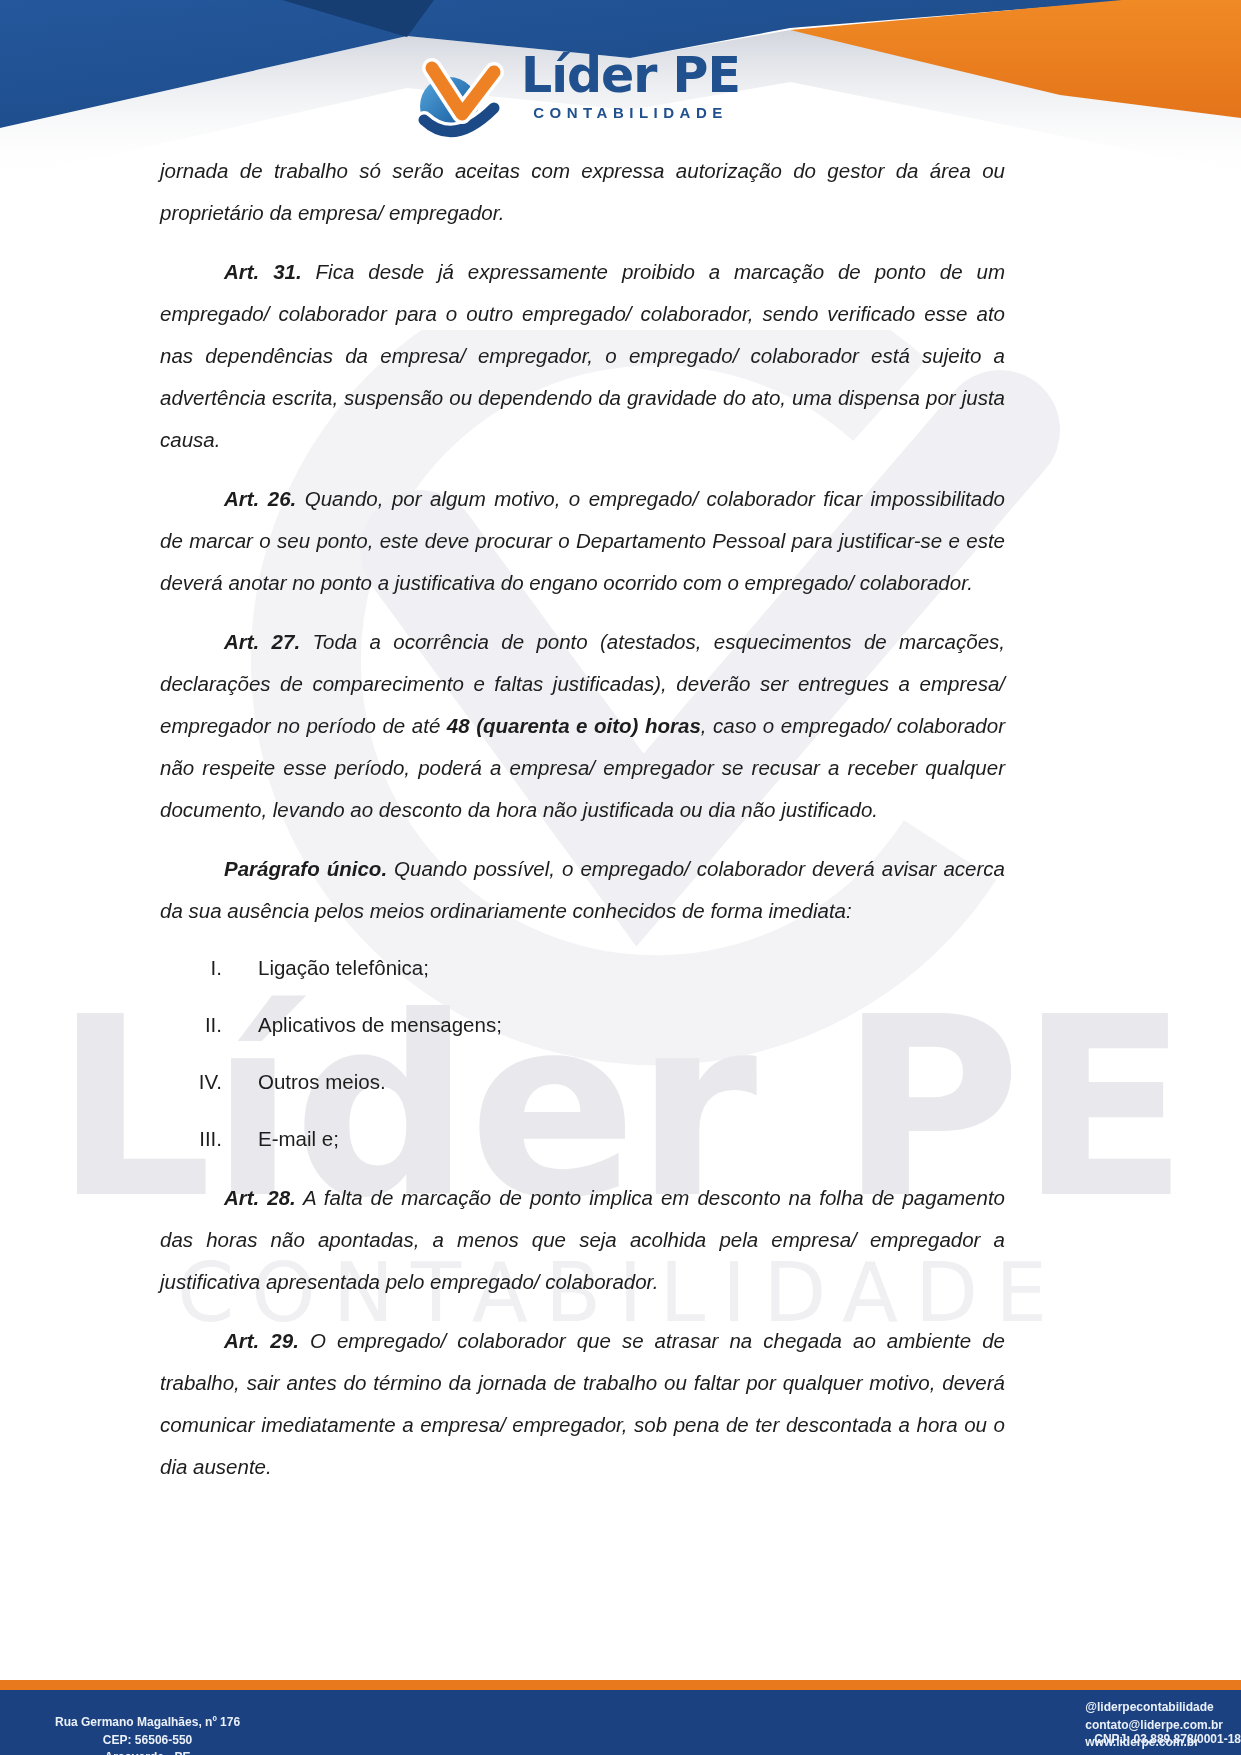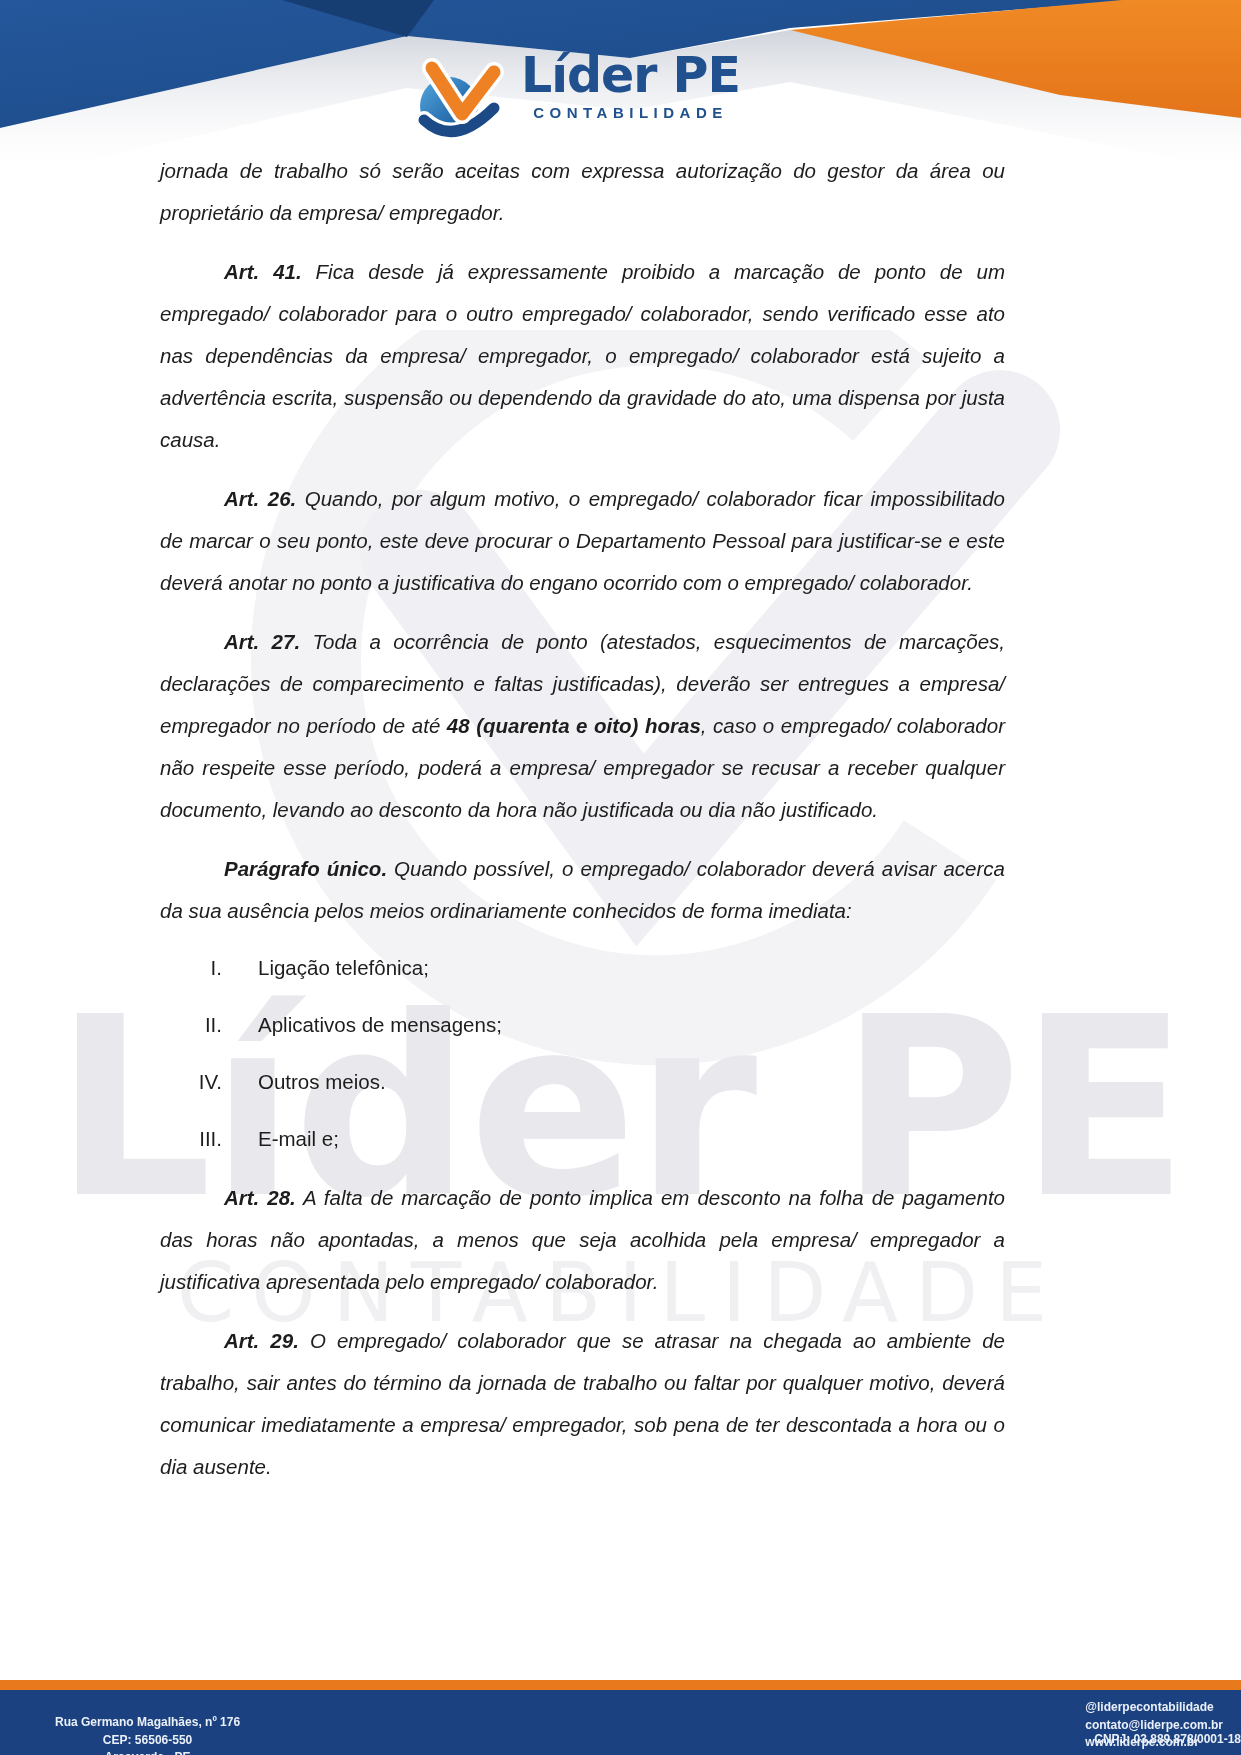--- a/index.html
+++ b/index.html
@@ -108,21 +108,21 @@
     </svg>
     <div class="logo-text">
       <div class="logo-name">Líder PE</div>
       <div class="logo-sub">CONTABILIDADE</div>
     </div>
   </div>
 
   <div class="doc">
     <p><span>jornada de trabalho só serão aceitas com expressa autorização do gestor da área ou proprietário da empresa/ empregador.</span></p>
 
-    <p class="gap art"><b>Art. 41.</b><span> Fica desde já expressamente proibido a marcação de ponto de um empregado/ colaborador para o outro empregado/ colaborador, sendo verificado esse ato nas dependências da empresa/ empregador, o empregado/ colaborador está sujeito a advertência escrita, suspensão ou dependendo da gravidade do ato, uma dispensa por justa causa.</span></p>
+    <p class="gap art"><b>Art. 31.</b><span> Fica desde já expressamente proibido a marcação de ponto de um empregado/ colaborador para o outro empregado/ colaborador, sendo verificado esse ato nas dependências da empresa/ empregador, o empregado/ colaborador está sujeito a advertência escrita, suspensão ou dependendo da gravidade do ato, uma dispensa por justa causa.</span></p>
 
     <p class="gap art"><b>Art. 26.</b><span> Quando, por algum motivo, o empregado/ colaborador ficar impossibilitado de marcar o seu ponto, este deve procurar o Departamento Pessoal para justificar-se e este deverá anotar no ponto a justificativa do engano ocorrido com o empregado/ colaborador.</span></p>
 
     <p class="gap art"><b>Art. 27.</b><span> Toda a ocorrência de ponto (atestados, esquecimentos de marcações, declarações de comparecimento e faltas justificadas), deverão ser entregues a empresa/ empregador no período de até </span><b>48 (quarenta e oito) horas</b><span>, caso o empregado/ colaborador não respeite esse período, poderá a empresa/ empregador se recusar a receber qualquer documento, levando ao desconto da hora não justificada ou dia não justificado.</span></p>
 
     <p class="gap art"><b>Parágrafo único.</b><span> Quando possível, o empregado/ colaborador deverá avisar acerca da sua ausência pelos meios ordinariamente conhecidos de forma imediata:</span></p>
 
     <ol class="roman">
       <li><span class="rn">I.</span><span class="it">Ligação telefônica;</span></li>
       <li><span class="rn">II.</span><span class="it">Aplicativos de mensagens;</span></li>

